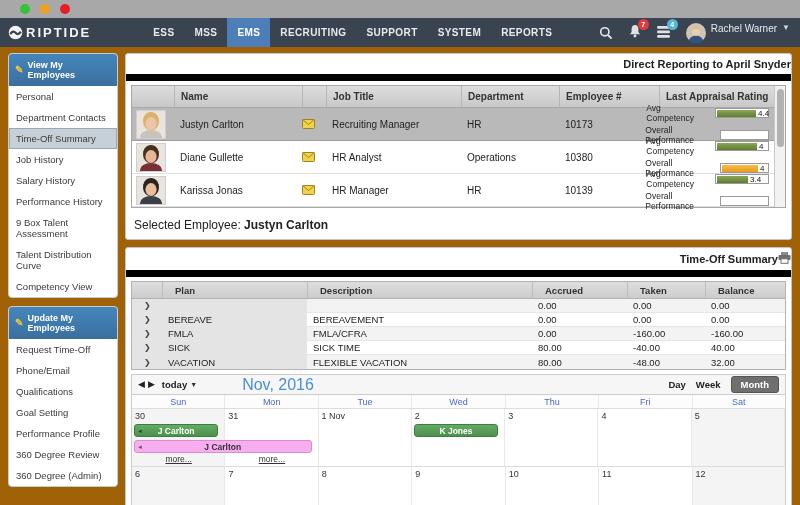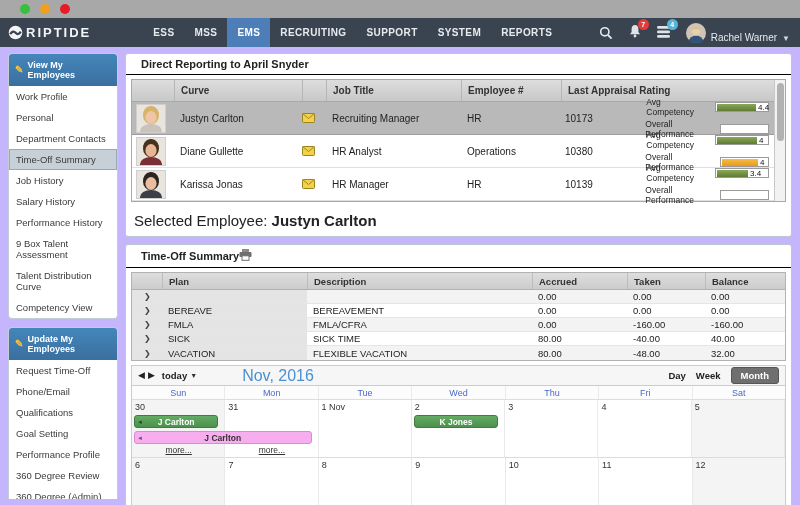--- a/index.html
+++ b/index.html
@@ -1,50 +1,50 @@
 <!DOCTYPE html>
 <html><head>
 <meta charset="utf-8">
 <style>
   * { box-sizing: border-box; margin: 0; padding: 0; }
   html,body { width:800px; height:505px; overflow:hidden; }
   body { font-family:"Liberation Sans", sans-serif; }
-  .screen { position:relative; width:800px; height:505px; background:#c4b5fd; overflow:hidden; }
+  .screen { position:relative; width:800px; height:505px; background:#a16207; overflow:hidden; }
 
   
   .chrome { height:18px; background:#a8a8a8; display:flex; align-items:center; padding-left:20px; gap:10px; }
   .dot { width:10px; height:10px; border-radius:50%; }
 
   
   .navbar { height:29px; background:#3a4350; display:flex; align-items:stretch; color:#fff; padding:0 10px 0 8px; }
   .brand { display:flex; align-items:center; gap:3px; font-weight:bold; font-size:13px; letter-spacing:2px; color:#f2f4f6; }
   .menu { display:flex; align-items:stretch; margin-left:52px; }
   .menu-item { padding:0 10px; font-size:10px; font-weight:bold; display:flex; align-items:center; letter-spacing:.4px; color:#e8ebee; cursor:pointer; }
   .menu-item.active { background:#4d7eb8; color:#fff; }
   .nav-right { margin-left:auto; display:flex; align-items:center; gap:15px; }
   .icon-wrap { position:relative; display:flex; align-items:center; cursor:pointer; }
   .badge { position:absolute; top:-5px; right:-7px; min-width:11px; height:11px; line-height:11px; border-radius:6px; font-size:7px; font-weight:bold; color:#fff; text-align:center; padding:0 2px; }
   .badge.red { background:#e23c3c; }
   .badge.blue { background:#56b6d9; }
-  .user { display:flex; align-items:flex-end; gap:5px; cursor:pointer; }
+  .user { display:flex; align-items:flex-start; gap:5px; cursor:pointer; }
   .user-name { font-size:10px; color:#e6eaee; }
   .caret { font-size:8px; color:#cfd6dd; }
 
   
   .content { display:flex; padding:6px 8px; gap:7px; height:458px; overflow:hidden; }
   .sidebar { width:110px; flex:none; display:flex; flex-direction:column; gap:8px; overflow:hidden; }
   .side-panel { background:#fff; border:1px solid #c3cdd5; border-radius:4px; overflow:hidden; flex:none; }
   .side-header { background:linear-gradient(#4586ba,#3a6f9f); color:#fff; font-size:9px; font-weight:bold; padding:6px 6px; display:flex; gap:4px; align-items:center; cursor:pointer; }
   .pencil { color:#f6c23e; font-size:10px; line-height:8px; }
   .side-item { font-size:9.5px; color:#3a3a3a; padding:5px 7px; cursor:pointer; }
   .side-item.selected { background:#c8d0d7; box-shadow:inset 0 0 0 1px #96a9b8; }
 
   .main { flex:1; display:flex; flex-direction:column; gap:7px; min-width:0; }
   .panel { background:#fff; border:1px solid #bcc7cf; border-radius:3px; flex:none; }
-  .panel-title { font-size:11px; font-weight:bold; color:#222; padding:4px 15px; border-bottom:1px solid #000000; display:flex; justify-content:flex-start; align-items:center; min-height:20px; }
+  .panel-title { font-size:11px; font-weight:bold; color:#222; padding:4px 0; border-bottom:7px solid #000000; display:flex; justify-content:flex-end; align-items:center; min-height:20px; }
 
   
   .emp-table { margin:4px 5px; border:1px solid #a8a8a8; position:relative; font-size:10px; }
   .emp-head { display:flex; background:linear-gradient(#dddddd,#c8c8c8); border-bottom:1px solid #a8a8a8; height:22px; align-items:center; font-weight:bold; color:#333; padding-right:12px; }
   .emp-head > div { border-left:1px solid #b6b6b6; height:100%; display:flex; align-items:center; padding-left:6px; }
   .emp-head > div:first-child { border-left:none; }
   .emp-row { display:flex; align-items:center; height:33px; border-bottom:1px solid #e0e0e0; background:#fff; cursor:pointer; padding-right:12px; }
   .emp-row.selected { background:#b9b9b9; border-bottom:1px solid #9d9d9d; }
   .c-photo { width:42px; flex:none; }
   .c-name { width:128px; flex:none; }
@@ -59,26 +59,26 @@
   .rating-cell { display:flex; flex-direction:column; gap:2px; align-items:flex-end; padding-right:4px; }
   .r-line { display:flex; align-items:center; gap:13px; }
   .r-label { font-size:8.5px; color:#222; }
   .r-box { width:62px; height:10px; background:#fff; border:1px solid #9a9a9a; display:flex; align-items:center; padding:1px; }
   .r-fill { height:7px; flex:none; }
   .r-fill.green { background:linear-gradient(#8aa857,#5f7c33); }
   .r-fill.orange { background:linear-gradient(#f6bc4a,#e89c18); }
   .r-val { font-size:8px; color:#111; padding-left:2px; }
   .emp-scroll { position:absolute; right:0; top:0; bottom:0; width:11px; background:#f2f2f2; border-left:1px solid #c8c8c8; cursor:pointer; }
   .emp-thumb { position:absolute; top:3px; left:1.5px; width:7px; height:58px; background:#b2b2b2; border-radius:4px; }
-  .selected-line { padding:6px 8px 7px; font-size:15px; color:#222; }
+  .selected-line { padding:6px 8px 7px; font-size:12px; color:#222; }
 
   
   .to-table { margin:4px 5px; border:1px solid #b2b2b2; font-size:9.5px; }
   .to-head { display:flex; background:linear-gradient(#dedede,#cccccc); border-bottom:1px solid #b2b2b2; height:17px; align-items:center; font-weight:bold; color:#333; }
-  .to-head > div { border-left:1px solid #bdbdbd; height:100%; display:flex; align-items:center; padding-left:6px; }
+  .to-head > div { border-left:1px solid #bdbdbd; height:100%; display:flex; align-items:center; padding-left:12px; }
   .to-head > div:first-child { border-left:none; }
   .to-row { display:flex; align-items:center; height:14px; border-bottom:1px solid #e6e6e6; }
   .to-row:last-child { border-bottom:none; }
   .to-row.alt { background:#f3f3f3; }
   .t-exp { width:30px; flex:none; align-self:stretch; display:flex; align-items:center; }
   .t-plan { width:145px; flex:none; align-self:stretch; display:flex; align-items:center; }
   .to-row .t-exp, .to-row .t-plan { background:#e4e4e4; }
   .t-desc { width:225px; flex:none; }
   .t-acc { width:95px; flex:none; }
   .t-tak { width:78px; flex:none; }
@@ -183,21 +183,20 @@
     </div>
   </div>
 
   <div class="content">
     <aside class="sidebar">
         <div class="side-panel">
           <div class="side-header">
             <span class="pencil">✎</span>
             <span>View My Employees</span>
           </div>
-          <div class="side-item">Work Profile</div>
           <div class="side-item">Personal</div>
           <div class="side-item">Department Contacts</div>
           <div class="side-item selected">Time-Off Summary</div>
           <div class="side-item">Job History</div>
           <div class="side-item">Salary History</div>
           <div class="side-item">Performance History</div>
           <div class="side-item">9 Box Talent Assessment</div>
           <div class="side-item">Talent Distribution Curve</div>
           <div class="side-item">Competency View</div>
         </div>
@@ -218,23 +217,24 @@
 
     <main class="main">
 
       <section class="panel">
         <div class="panel-title">
           <span>Direct Reporting to April Snyder</span>
         </div>
         <div class="emp-table">
           <div class="emp-head">
               <div class="c-photo"></div>
-              <div class="c-name">Curve</div>
+              <div class="c-name">Name</div>
               <div class="c-env"></div>
               <div class="c-job">Job Title</div>
+              <div class="c-dept">Department</div>
               <div class="c-emp">Employee #</div>
               <div class="c-rating">Last Appraisal Rating</div>
             </div>
           <div id="emp-body">
               <div class="emp-row selected">
                 <div class="c-photo">
                   <span class="photo-frame">
                     <svg width="28" height="27" viewBox="0 0 28 27" style="display:block">
                       <rect width="28" height="27" fill="#e9e4de"></rect>
                       <ellipse cx="14" cy="26" rx="11" ry="7" fill="#c9c3bc"></ellipse>

